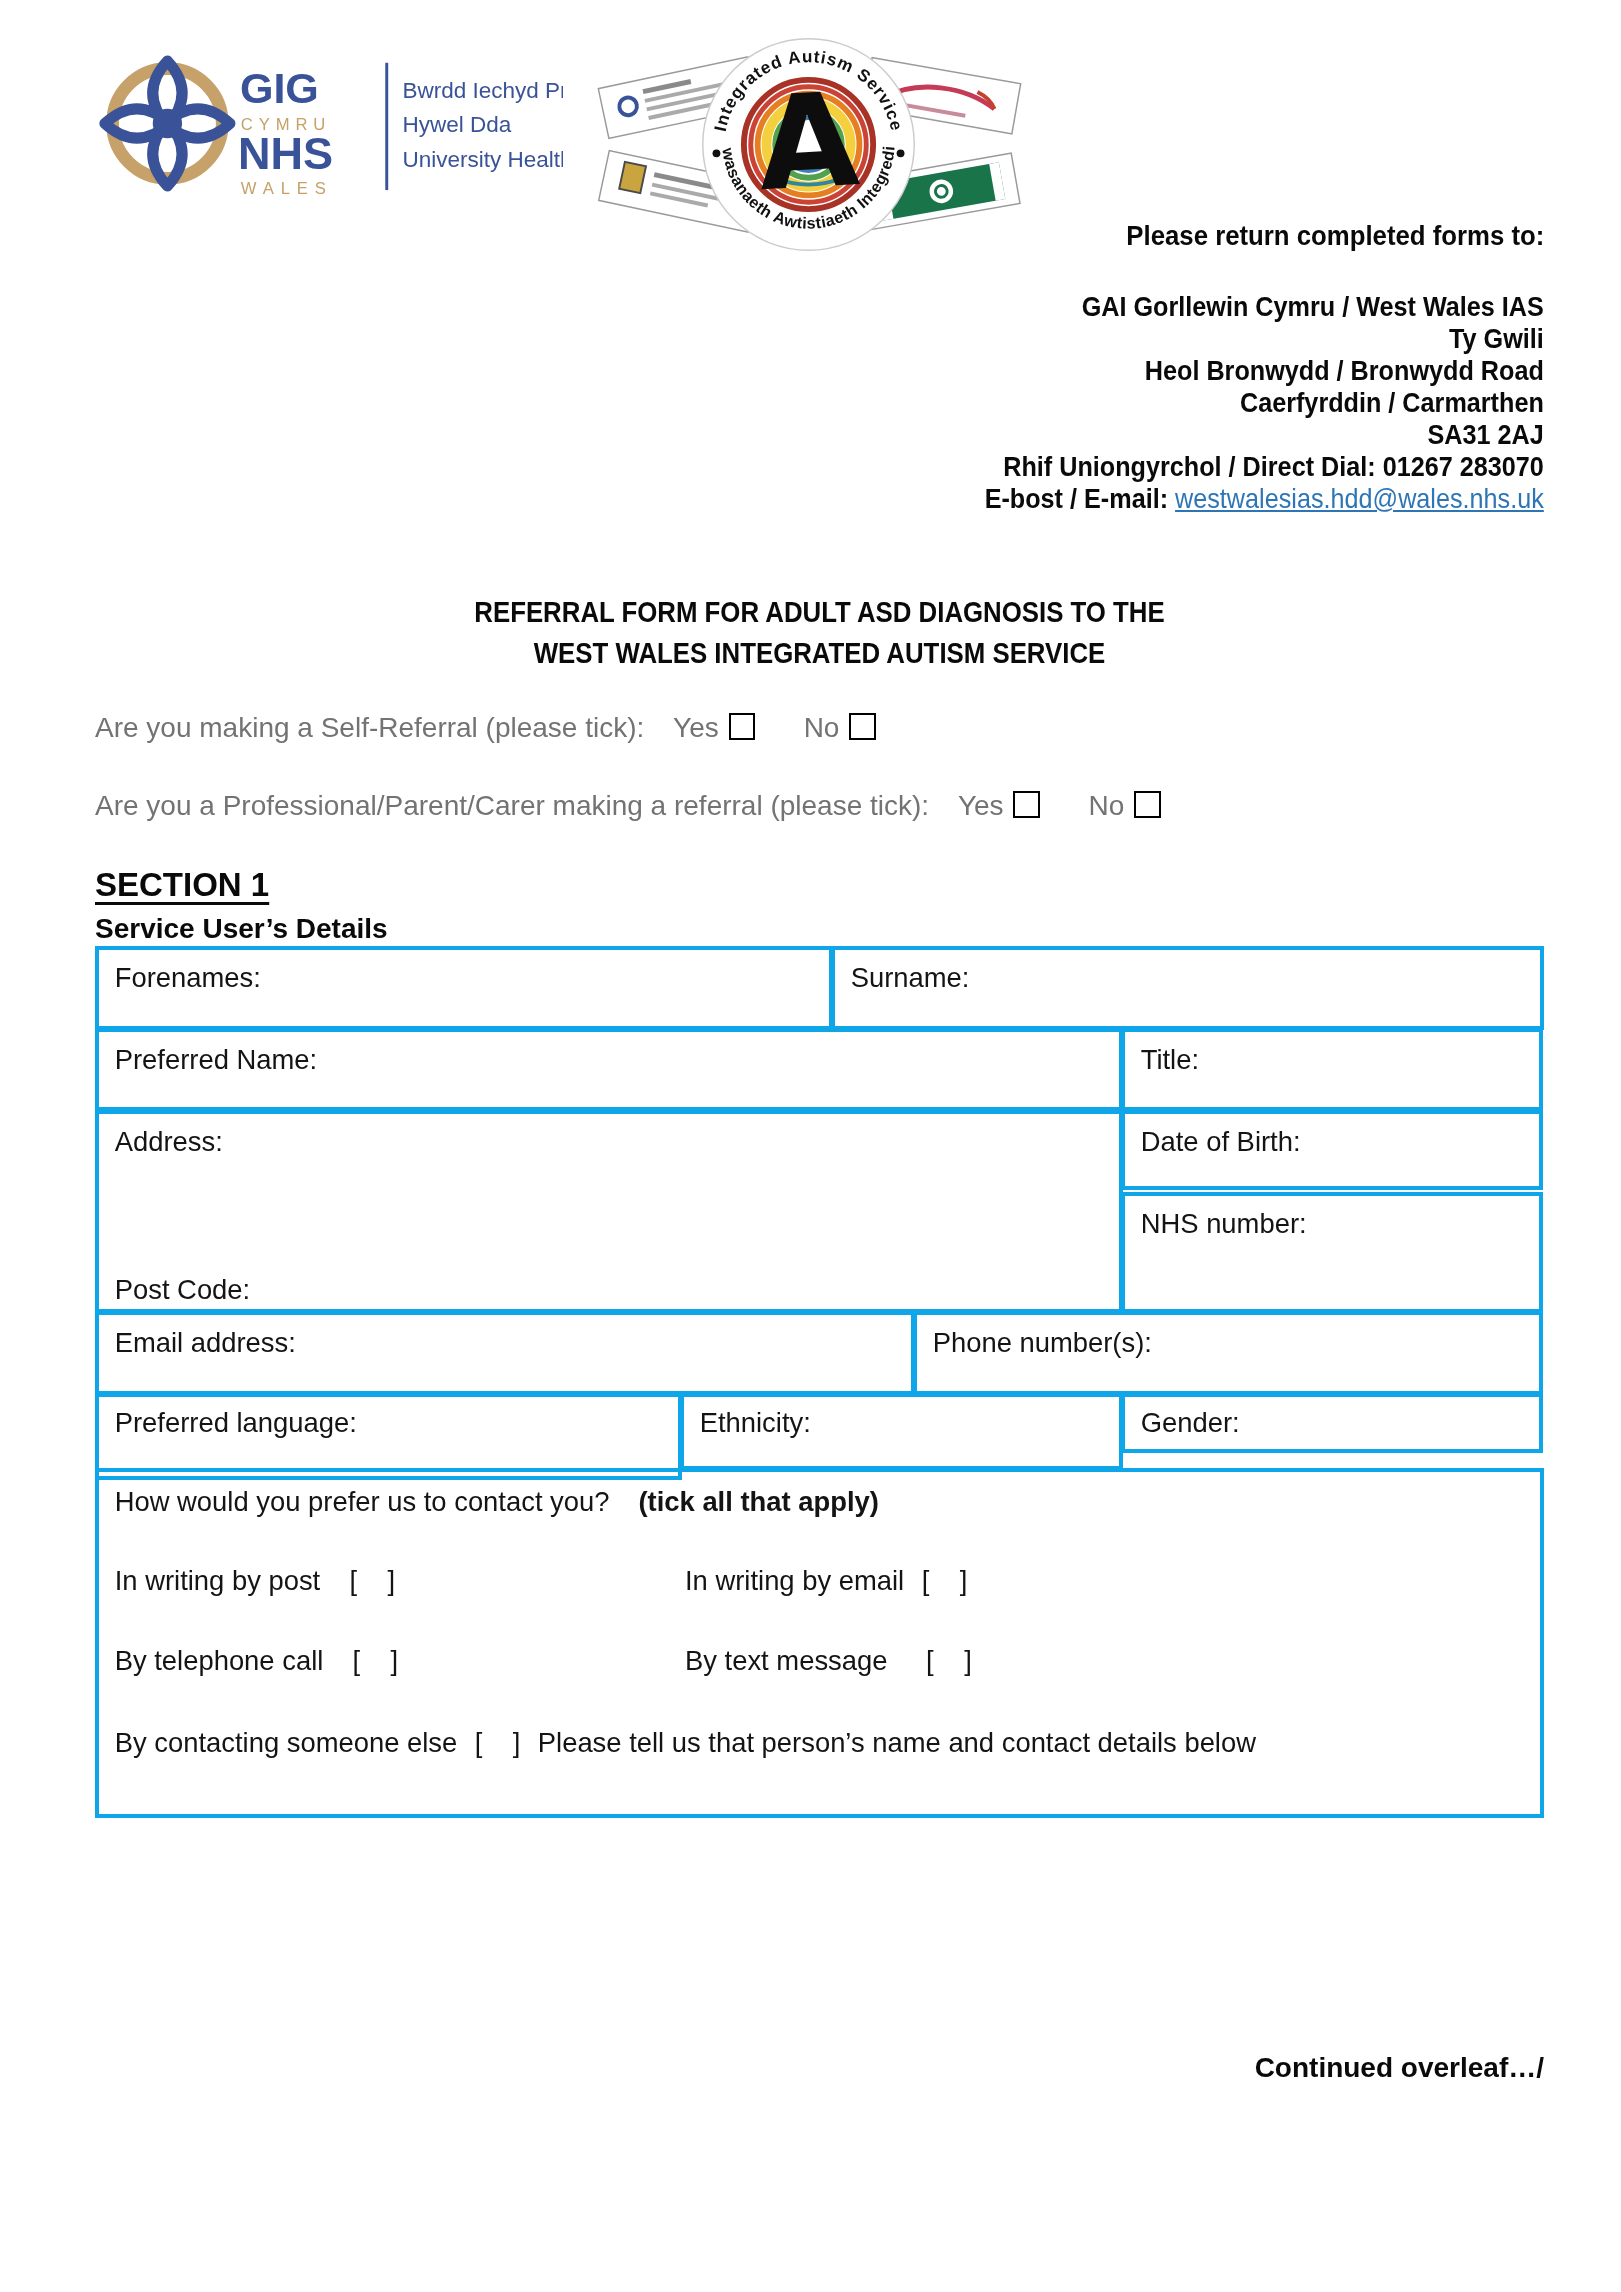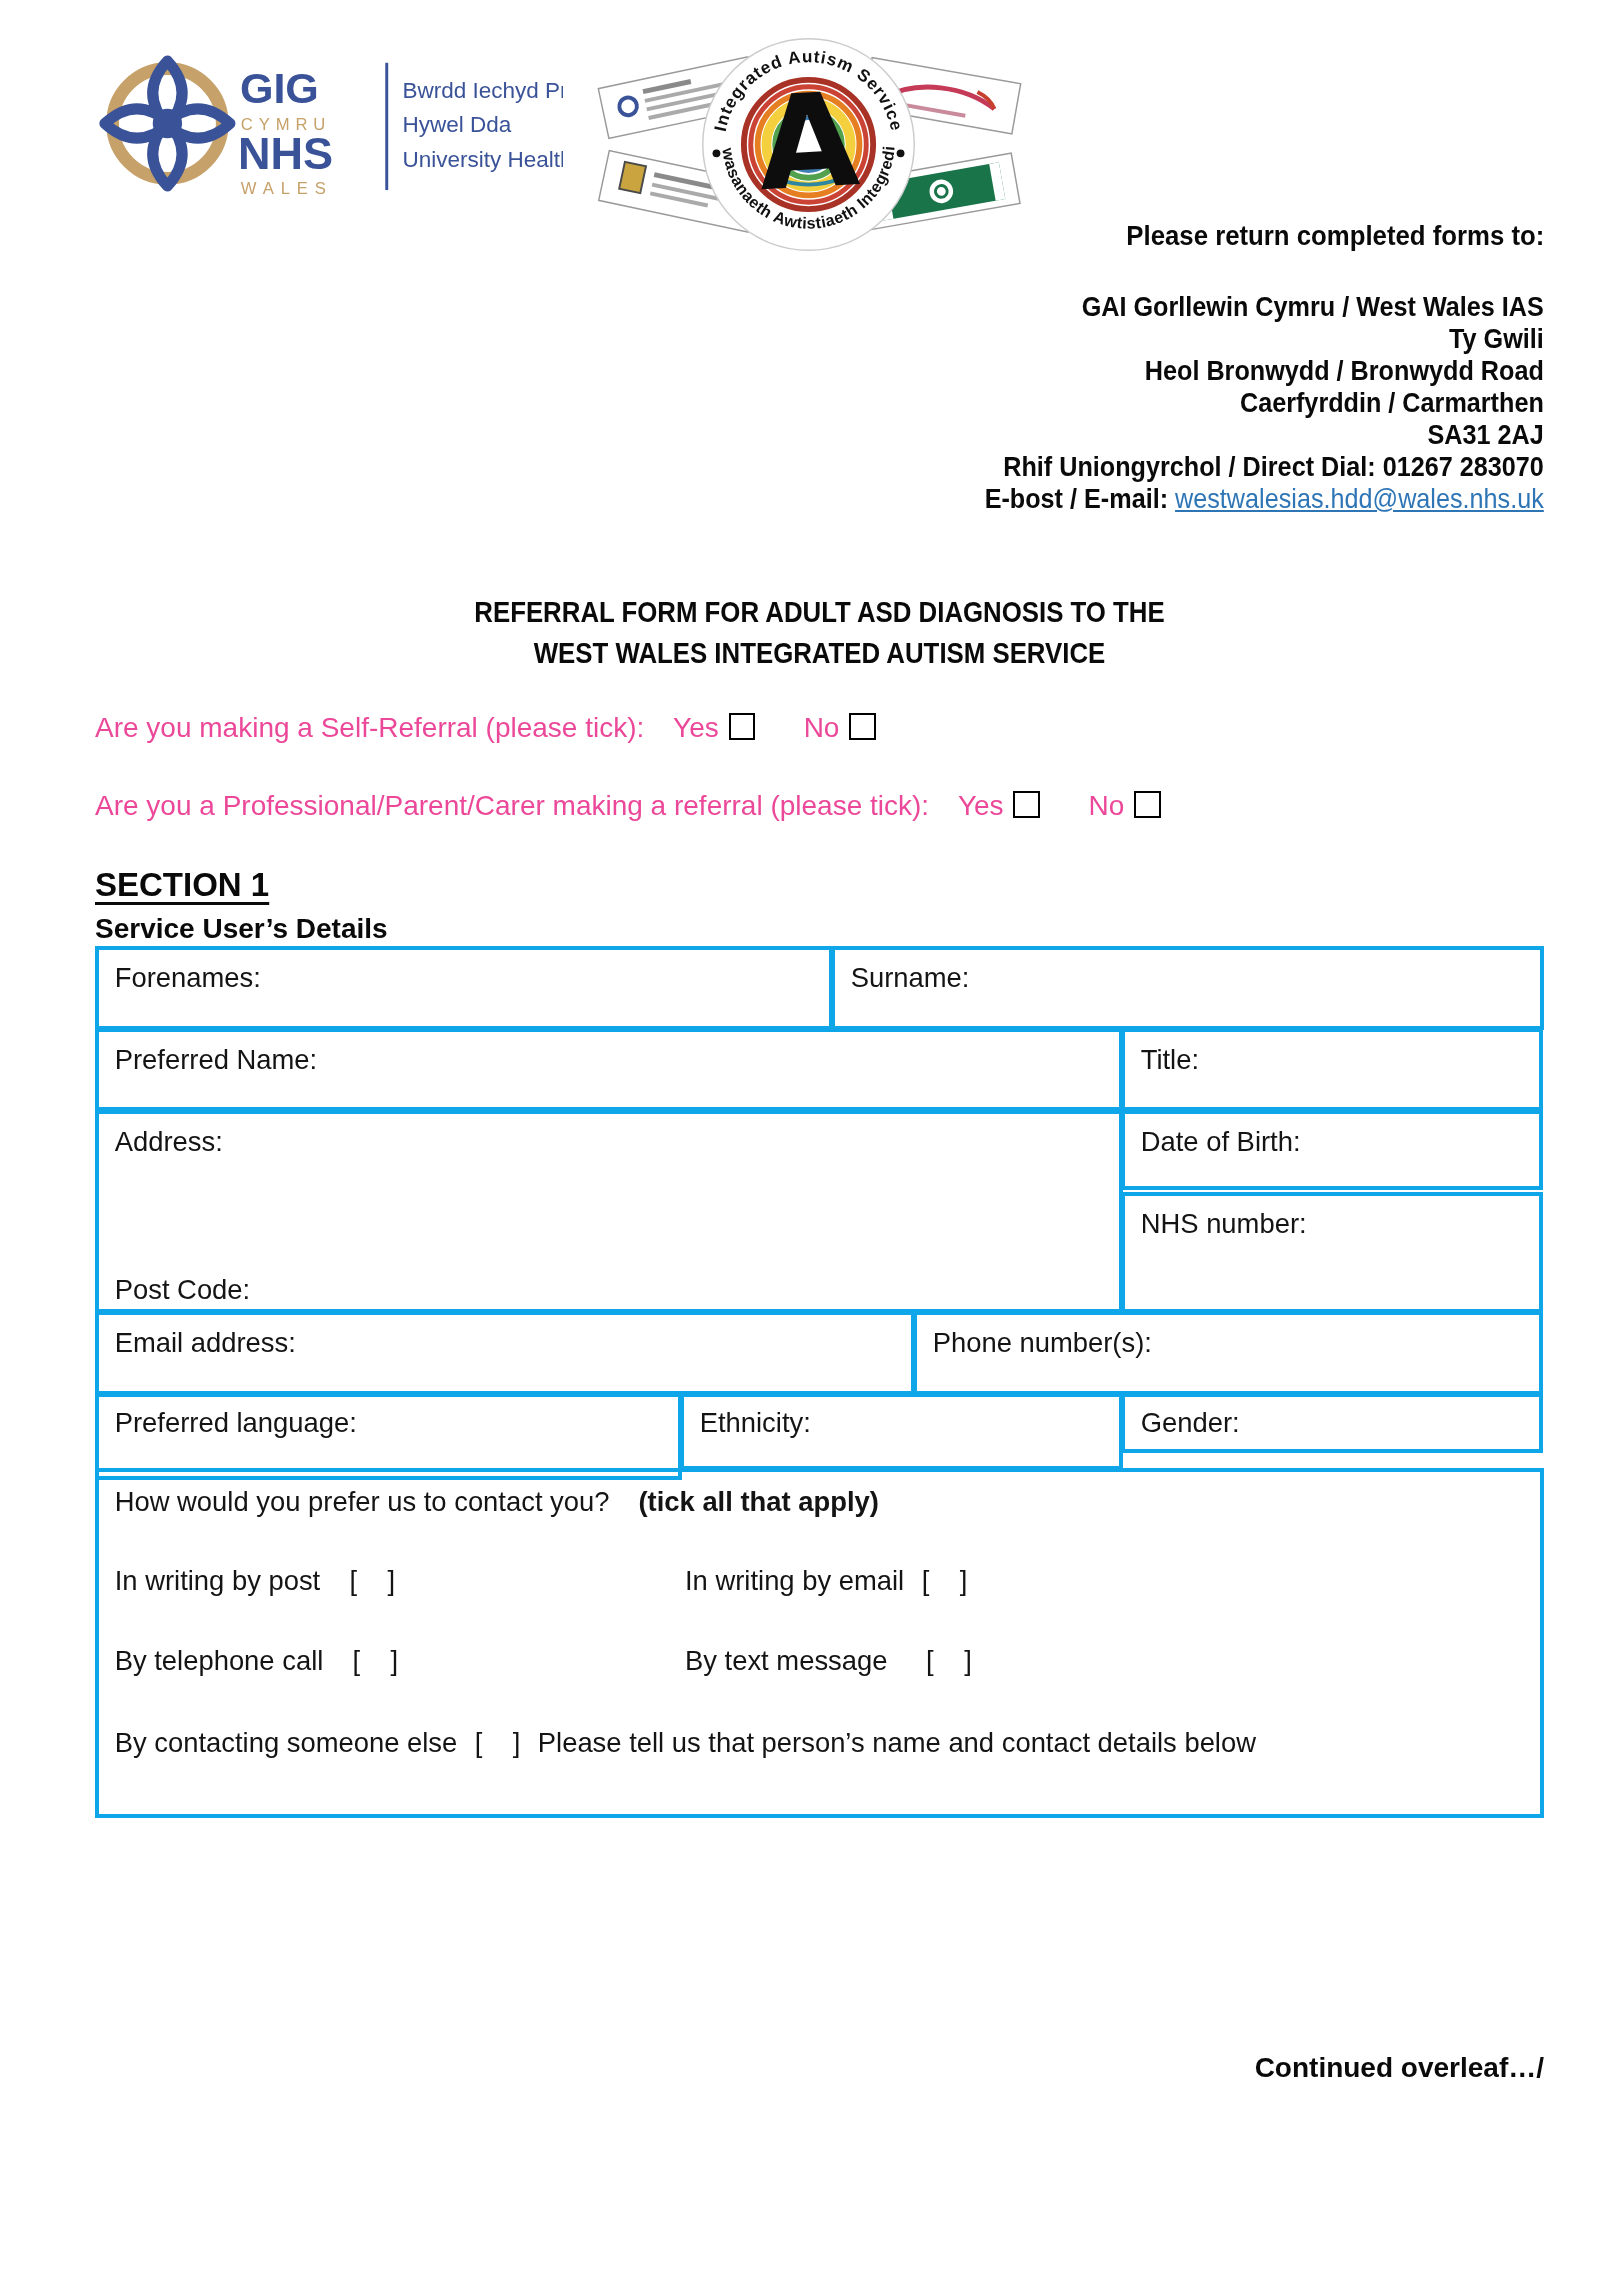--- a/index.html
+++ b/index.html
@@ -14,21 +14,21 @@
   .addr-block{right:77px;top:291px;text-align:right;font-size:27.4px;font-weight:bold;
     color:#0a0a0a;line-height:32px;transform:scaleX(.92);transform-origin:100% 0;white-space:nowrap;}
   .addr-line{display:block;}
   .email-line{display:block;}
   .email-link{color:#2E75B6;font-weight:normal;text-decoration:underline;}
   
   .title-block{left:95px;top:591px;width:1449px;text-align:center;font-weight:bold;
     font-size:30px;line-height:41px;color:#0a0a0a;}
   .title-line{transform:scaleX(.86);transform-origin:50% 50%;white-space:nowrap;}
   
-  .question{left:95px;font-size:28px;color:#ec4899;white-space:nowrap;}
+  .question{left:95px;font-size:28px;color:#737373;white-space:nowrap;}
   .chk{display:inline-block;width:22.5px;height:22.5px;border:2px solid #000;
     vertical-align:-2.9px;margin-left:9.8px;background:#fff;}
   .qgap{display:inline-block;width:33px;}
   .ygap{display:inline-block;width:13.7px;}
   
   .sec-head{left:95px;top:866px;font-size:33px;font-weight:bold;color:#0a0a0a;
     text-decoration:underline;text-decoration-thickness:2.9px;text-underline-offset:5.9px;}
   .sec-sub{left:95px;top:913px;font-size:28px;font-weight:bold;color:#0a0a0a;}
   
   #svc-table{left:95px;top:946px;width:1449px;height:953px;}

